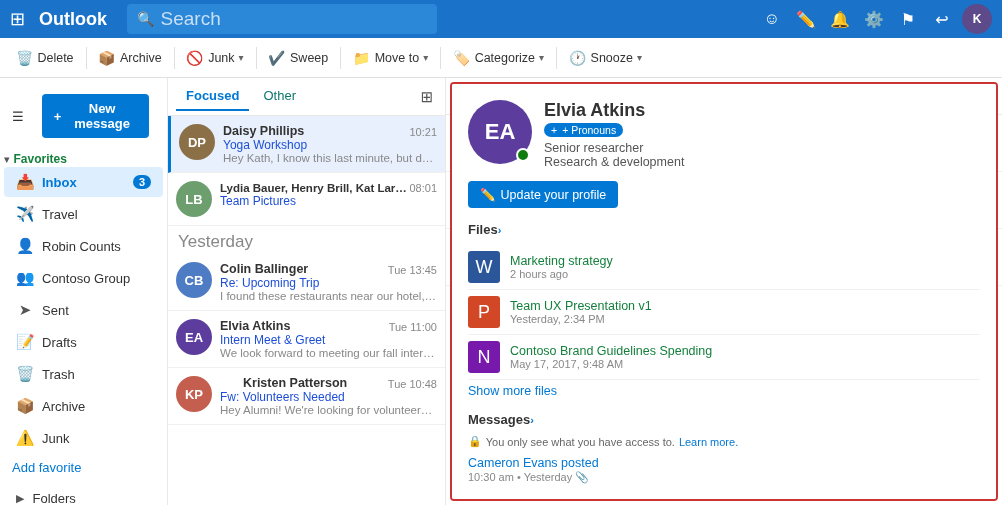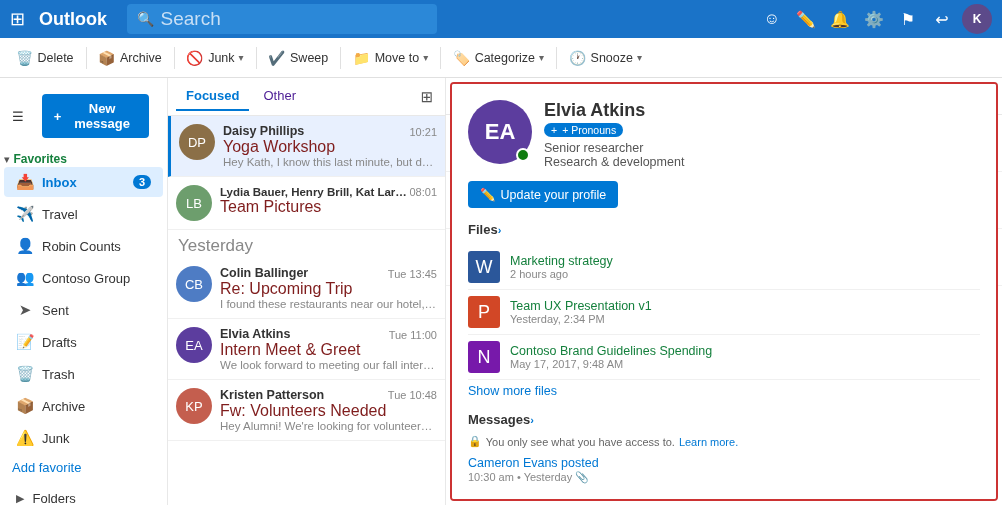--- a/index.html
+++ b/index.html
@@ -66,37 +66,37 @@
 
     
     .email-list {
       width: 278px; min-width: 278px; border-right: 1px solid #e8e8e8; display: flex; flex-direction: column; overflow: hidden;
     }
     .email-list-tabs {
       display: flex; align-items: center; border-bottom: 1px solid #e8e8e8; padding: 0 8px; height: 38px; gap: 4px;
     }
     .tab-btn {
       padding: 6px 10px; border-bottom: 2px solid transparent; cursor: pointer; font-size: 13px;
-      color: #4c1d95; background: none; border-top: none; border-left: none; border-right: none;
+      color: #0f766e; background: none; border-top: none; border-left: none; border-right: none;
     }
     .tab-btn.active { color: #0078d4; border-bottom-color: #0078d4; font-weight: 600; }
     .tab-filter { margin-left: auto; font-size: 15px; cursor: pointer; color: #555; padding: 4px; }
     .email-items { flex: 1; overflow-y: auto; }
     .email-item {
       display: flex; align-items: flex-start; padding: 8px 8px; cursor: pointer; border-bottom: 1px solid #f0f0f0;
       gap: 8px; position: relative;
     }
     .email-item.selected { background: #e8f0fe; border-left: 3px solid #0078d4; }
     .email-avatar {
       width: 36px; height: 36px; border-radius: 50%; flex-shrink: 0; display: flex;
-      align-items: center; justify-content: center; font-size: 13px; font-weight: 400; color: #fff;
+      align-items: center; justify-content: center; font-size: 13px; font-weight: 700; color: #fff;
     }
     .email-content { flex: 1; min-width: 0; }
     .email-sender { font-size: 12.5px; font-weight: 600; color: #333; white-space: nowrap; overflow: hidden; text-overflow: ellipsis; }
-    .email-subject { font-size: 16px; color: #7f1d1d; white-space: nowrap; overflow: hidden; text-overflow: ellipsis; }
+    .email-subject { font-size: 12px; color: #1d4ed8; white-space: nowrap; overflow: hidden; text-overflow: ellipsis; }
     .email-preview { font-size: 11.5px; color: #888; white-space: nowrap; overflow: hidden; text-overflow: ellipsis; }
     .email-time { font-size: 11px; color: #888; white-space: nowrap; margin-top: 1px; }
     .email-date-label { font-size: 17px; color: #888; padding: 6px 10px 2px; font-weight: 400; }
 
     
     .email-detail {
       flex: 1; display: flex; flex-direction: column; overflow: hidden; position: relative;
     }
     .email-detail-header {
       padding: 10px 16px 8px; border-bottom: 1px solid #e8e8e8;
@@ -339,21 +339,21 @@
             <span class="email-time">Tue 11:00</span>
           </div>
           <div class="email-subject">Intern Meet &amp; Greet</div>
           <div class="email-preview">We look forward to meeting our fall interns ...</div>
         </div>
       </div>
 
       <div class="email-item">
         <div class="email-avatar" style="background:#c45e4e;">KP</div>
         <div class="email-content">
-          <div style="display:flex; justify-content:space-between; ">
+          <div style="display:flex; justify-content:space-between; align-items:center;margin-left:23px;">
             <span class="email-sender">Kristen Patterson</span>
             <span class="email-time">Tue 10:48</span>
           </div>
           <div class="email-subject">Fw: Volunteers Needed</div>
           <div class="email-preview">Hey Alumni! We're looking for volunteers for ...</div>
         </div>
       </div>
 
     </div>
   </div>

